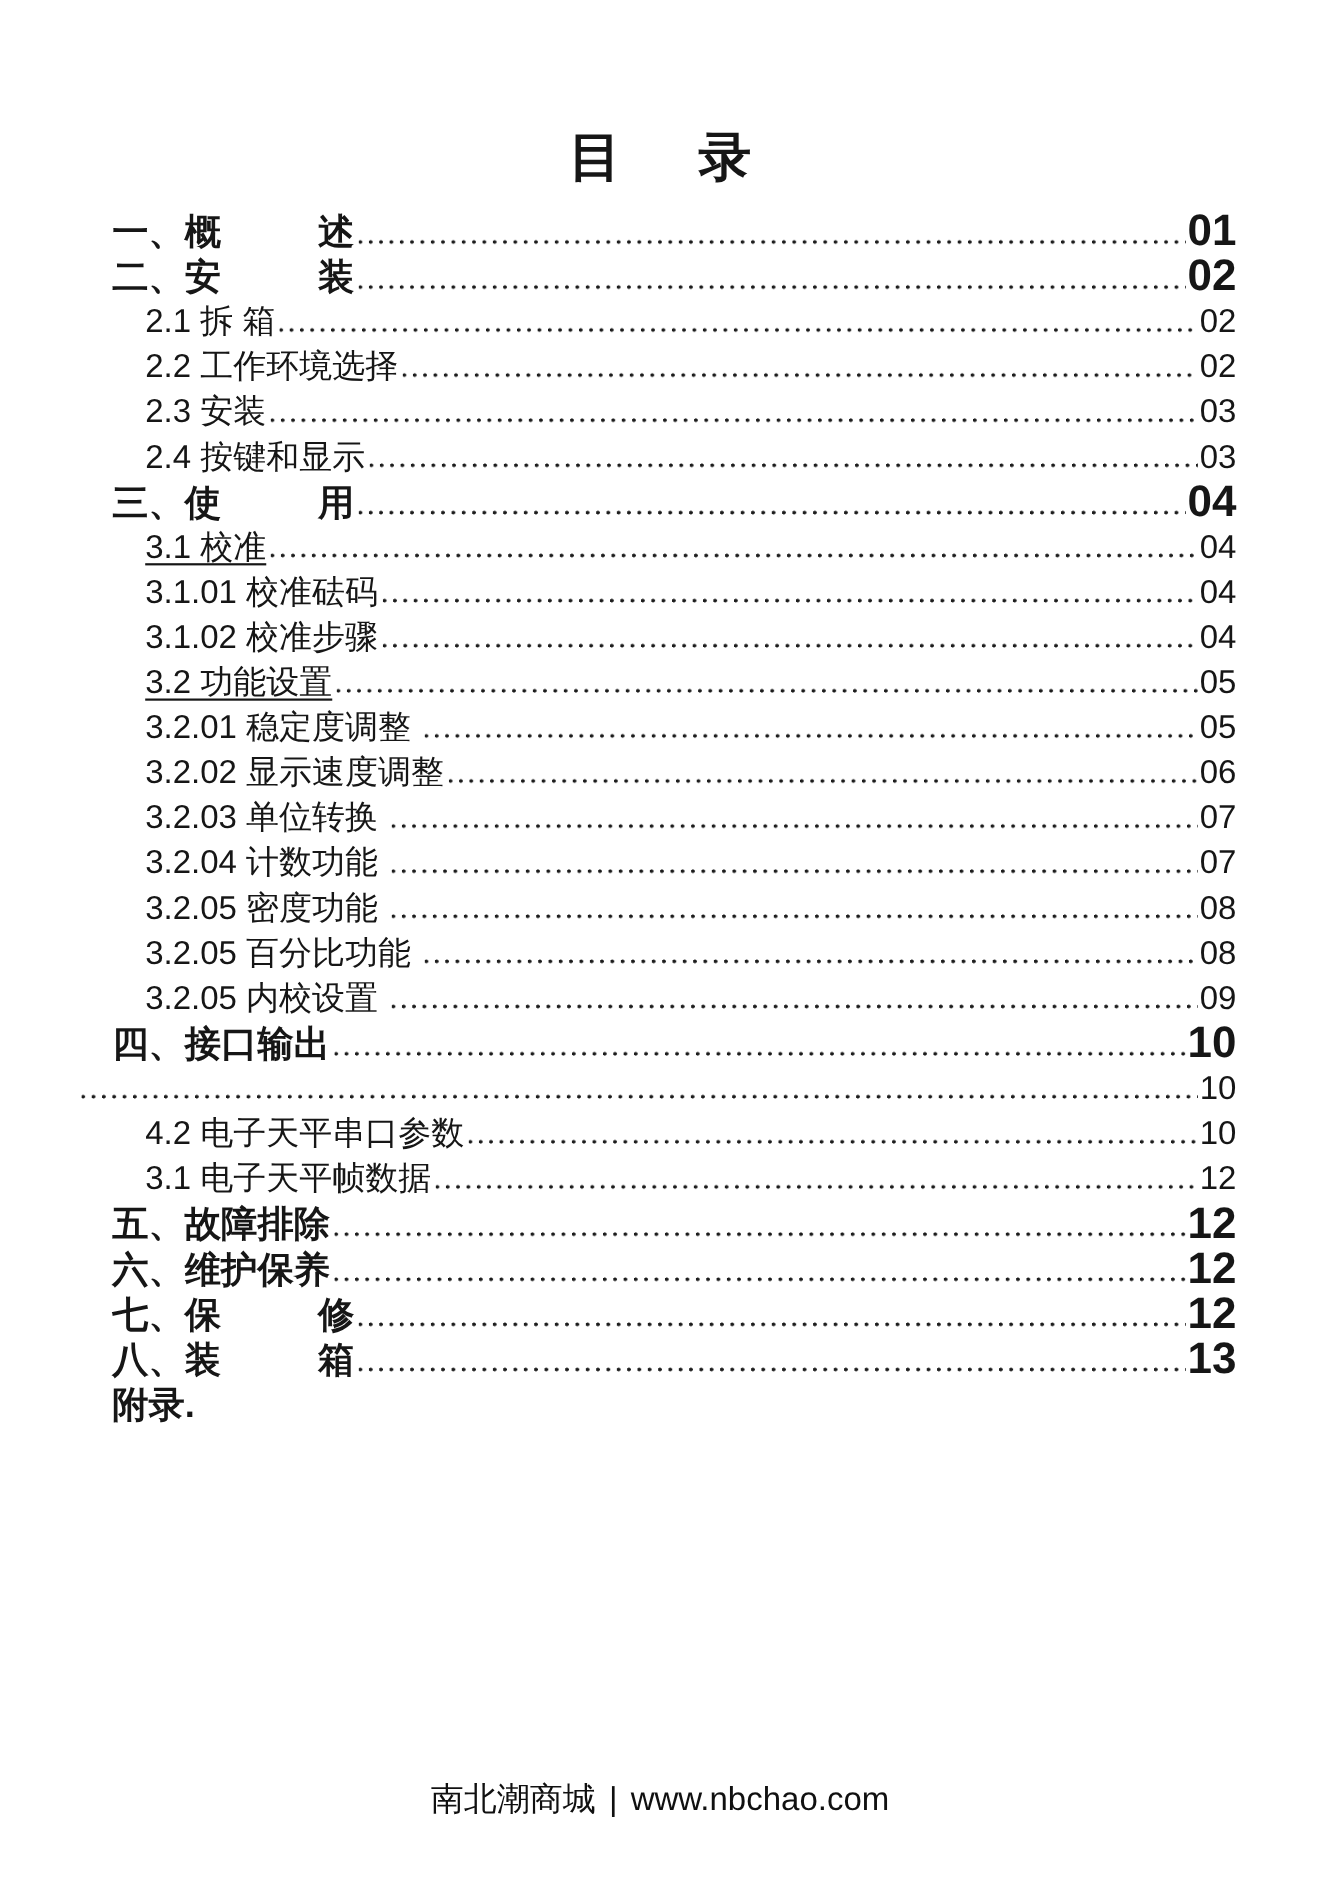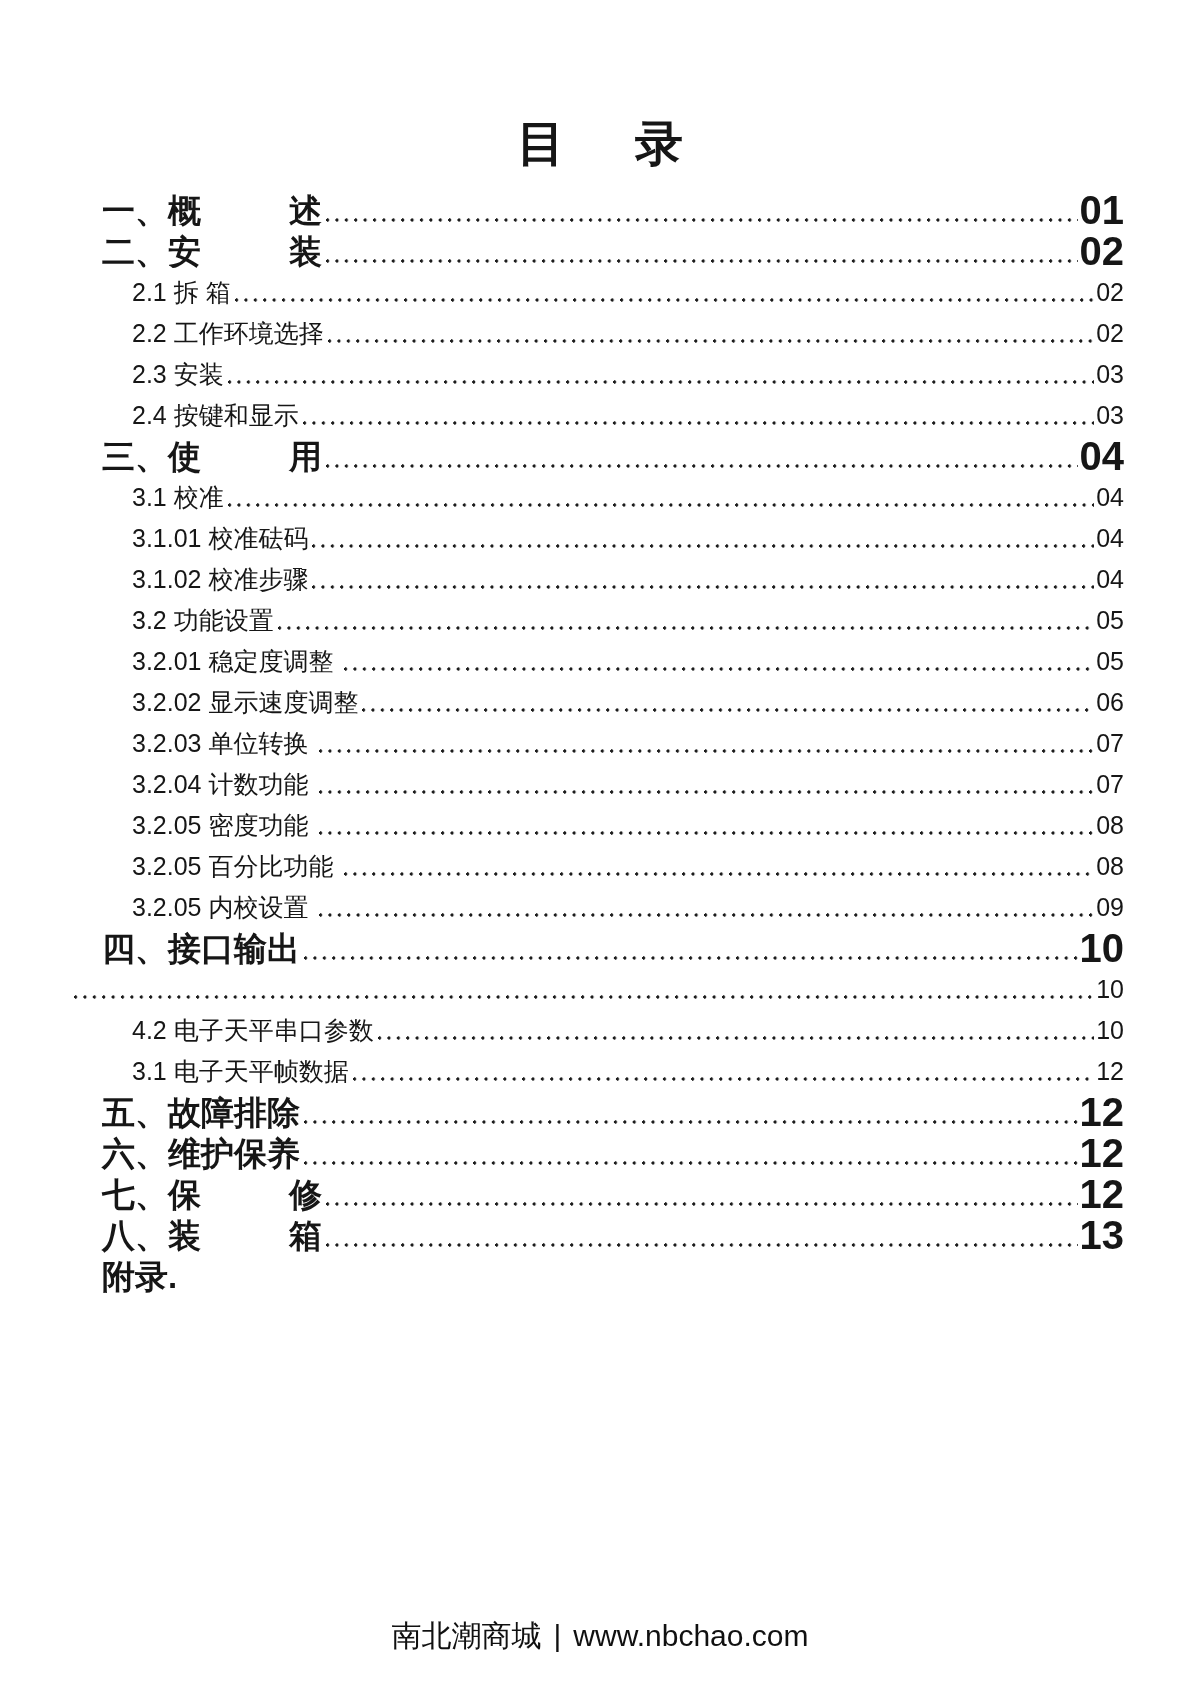--- a/index.html
+++ b/index.html
@@ -23,37 +23,38 @@
     position:absolute;left:70px;right:76px;top:190px;
   }
   .row{
     display:flex;
     height:41px;line-height:41px;
     align-items:stretch;
   }
   .row .label,.row .label2,.row .pg{white-space:pre;}
   .lvl1{font-size:33px;font-weight:700;margin-left:32px;}
   .lvl1 .pg{font-size:40px;}
-  .lvl2{font-size:25px;font-weight:400;}
+  .lvl2{font-size:30px;font-weight:400;}
   .lvl2 .label{margin-left:62px;}
   .label2{margin-left:88px;}
   .leader{
     flex:1;
     position:relative;
     margin-left:4px;margin-right:2px;
   }
   .leader::after{
     content:"";
     position:absolute;left:0;right:0;bottom:9px;height:4px;
     background-image:radial-gradient(circle at 1.6px 2px,#1c1c1c 1.45px,transparent 1.85px);
     background-size:9.4px 4px;
     background-repeat:repeat-x;
   }
   .lvl2 .leader::after{bottom:11px;}
   .u .label{
+    text-decoration:underline;
     text-decoration-thickness:2px;
     text-underline-offset:5px;
   }
   .noleader .leader::after{display:none;}
   .footer{
     position:absolute;left:0;right:0;top:1616px;
     text-align:center;
     font-size:30px;font-weight:400;color:#101010;
     line-height:40px;
   }

